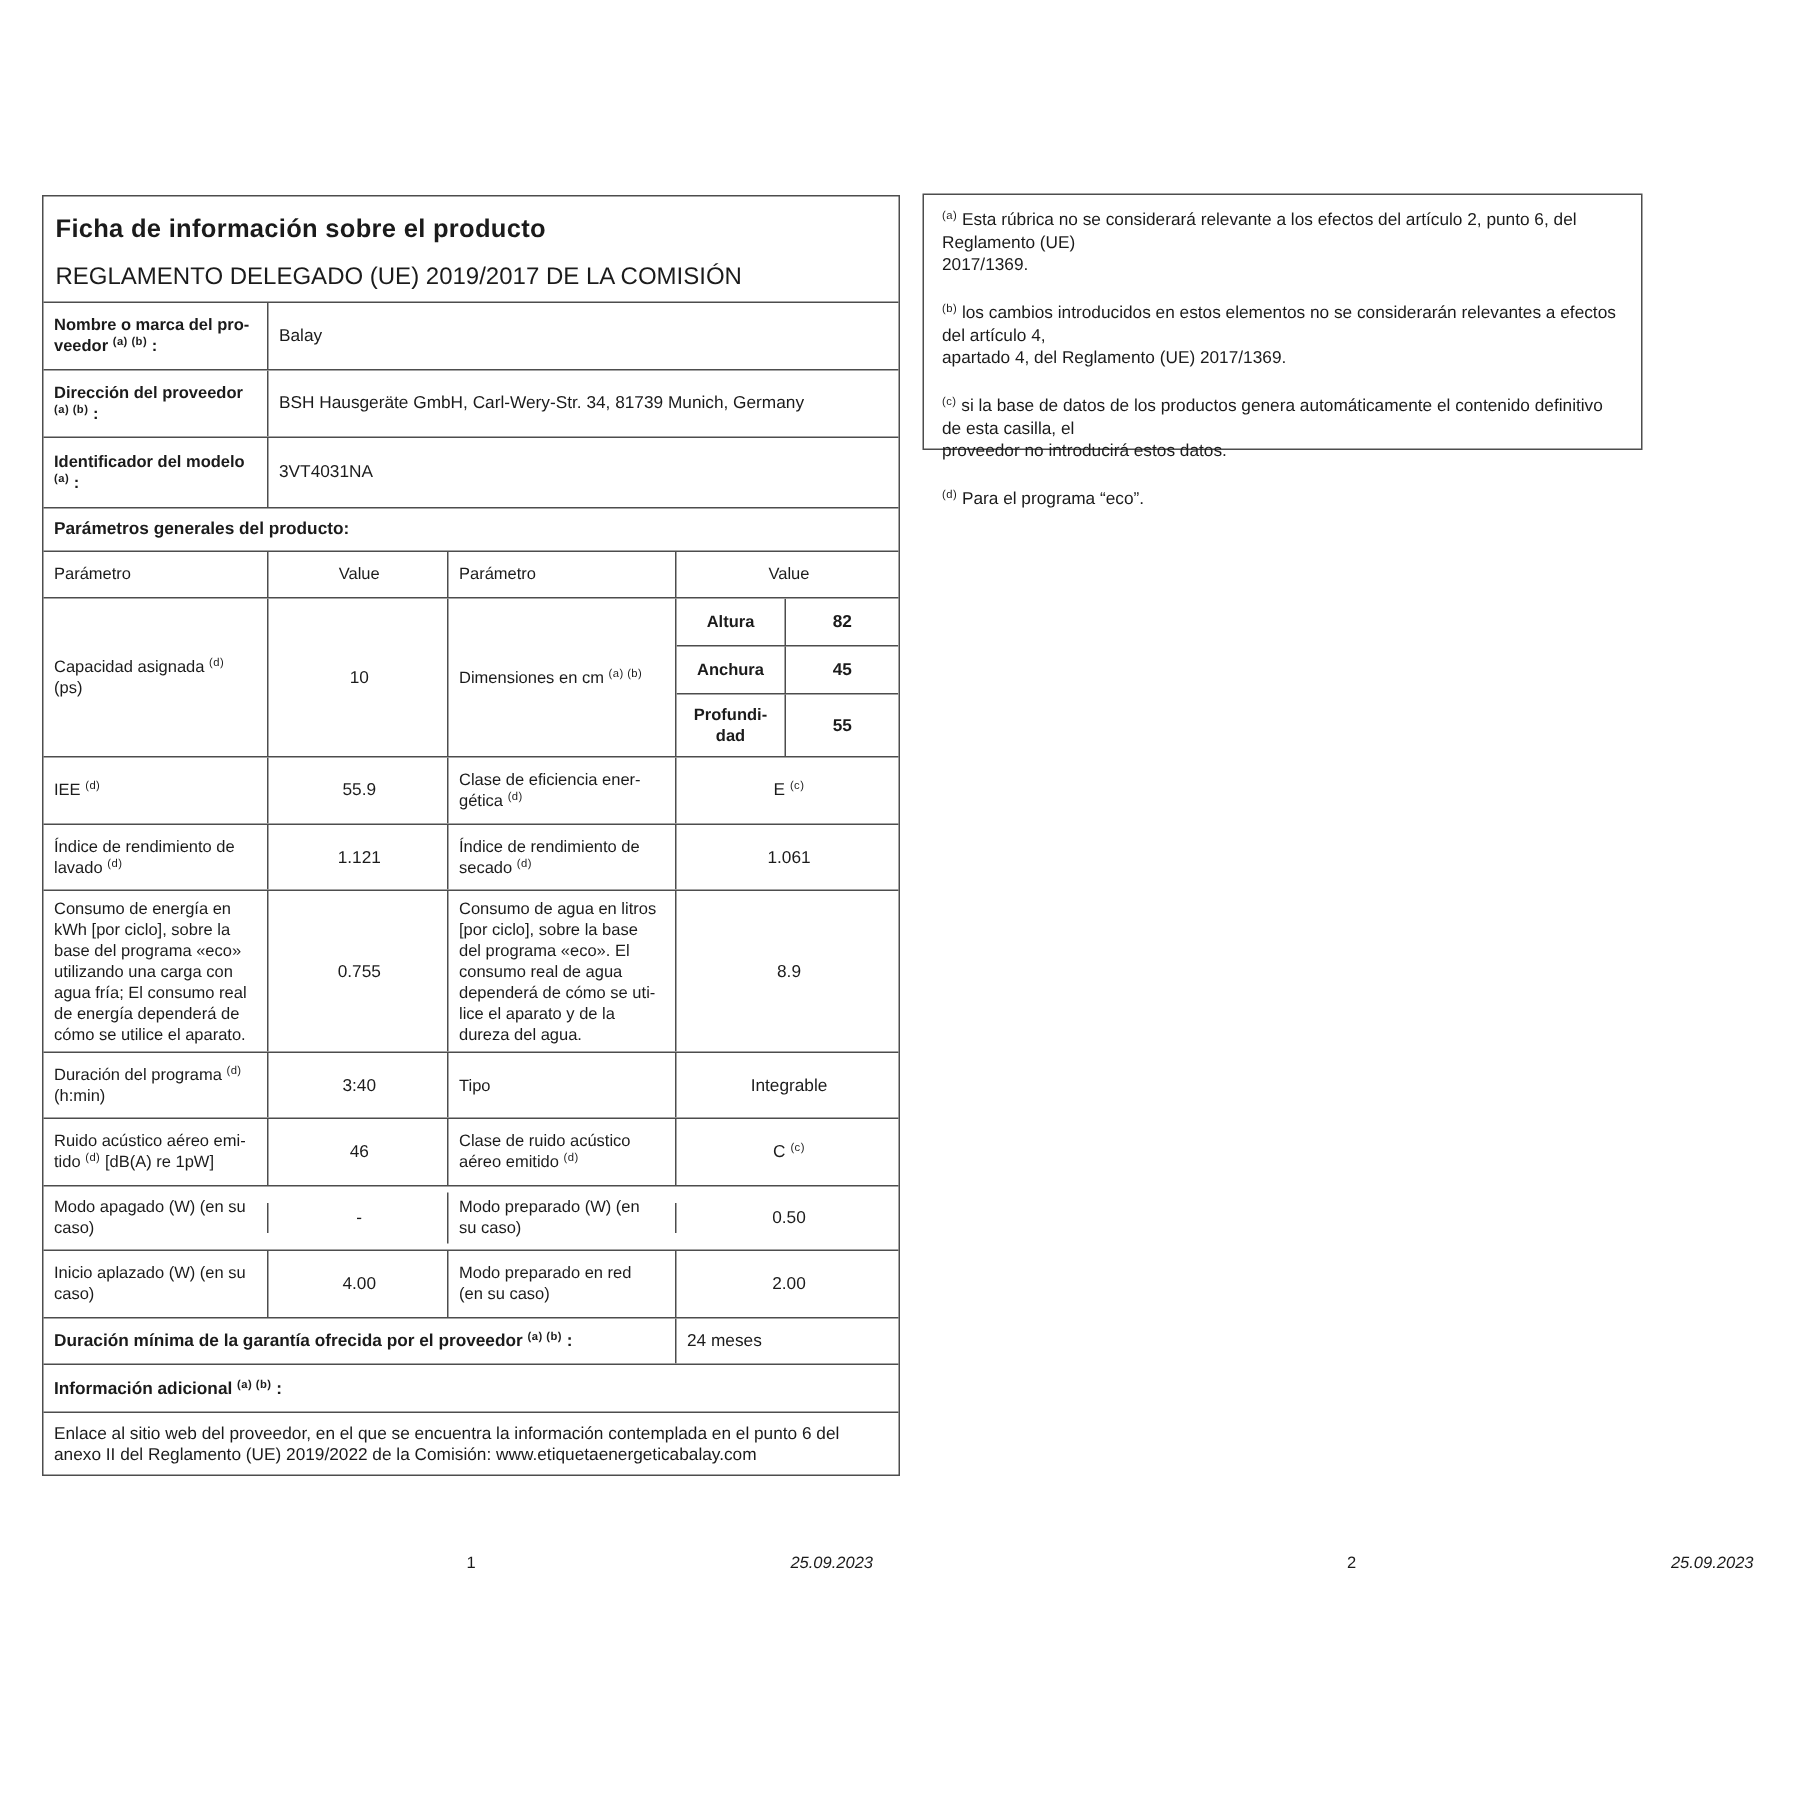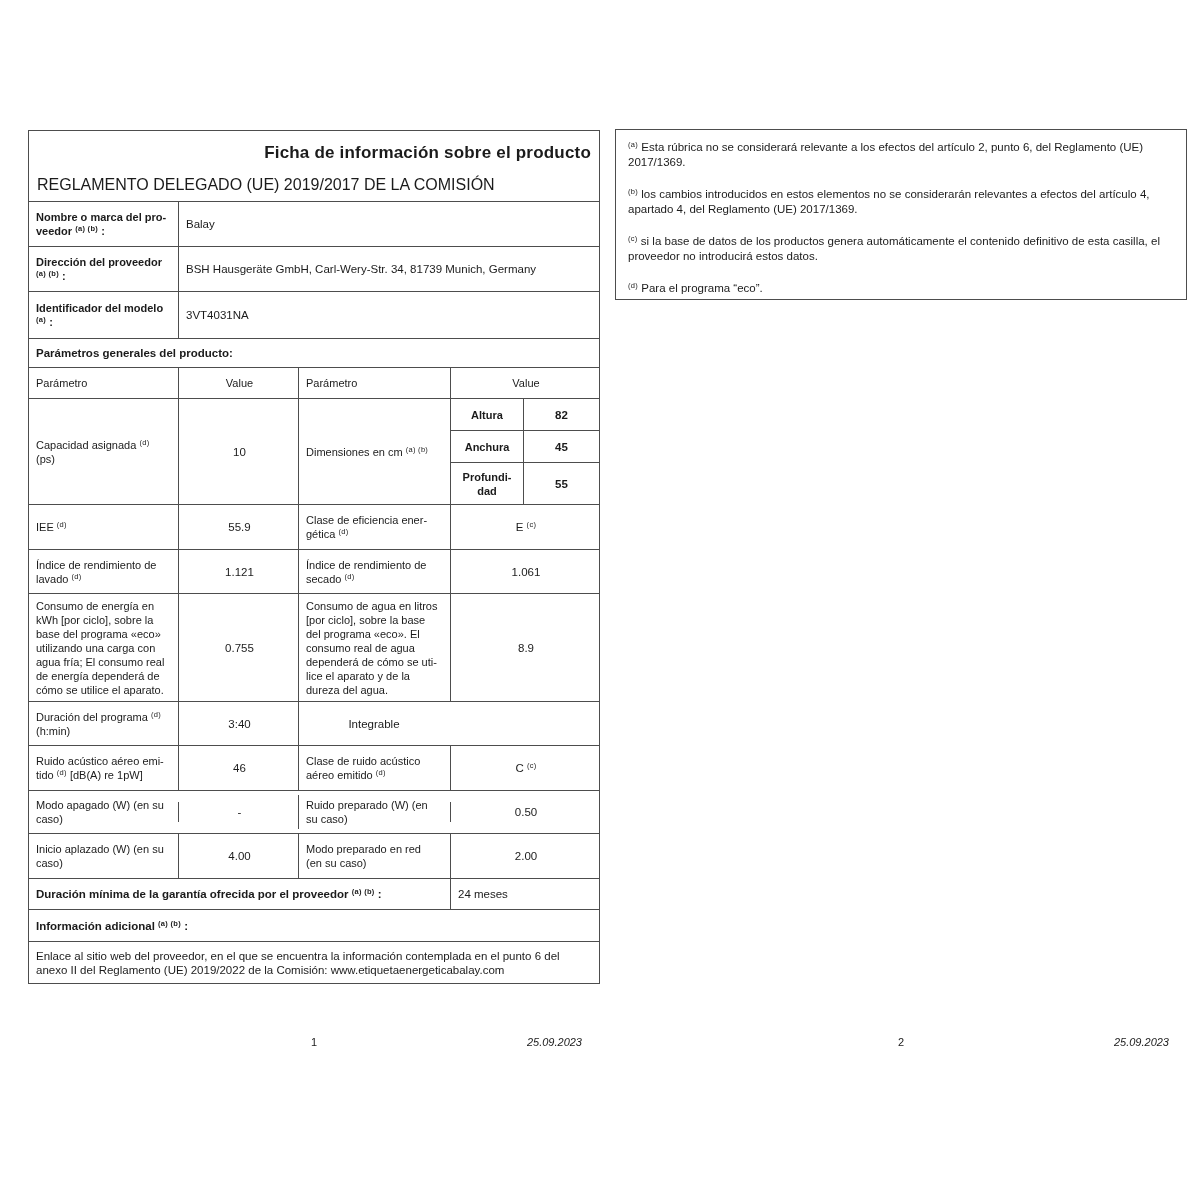--- a/index.html
+++ b/index.html
@@ -24,37 +24,37 @@
   .b{font-weight:bold;}
   .val .in{text-align:center;}
   .tx{white-space:pre-line;}
   sup{font-size:7.5px;line-height:0;vertical-align:4px;letter-spacing:0.3px;}
   
   .h-title{height:70px;} .h45{height:45px;} .h47{height:47px;} .h29{height:29px;}
   .h31{height:31px;} .h106{height:106px;} .h44{height:44px;} .h108{height:108px;}
   .h43{height:43px;align-items:center;} .h32{height:32px;} .h42{height:42px;}
   
   .title-block{display:block;padding:12px 8px 0 8px;}
-  .title-block h1{margin:0;font-size:17px;line-height:20px;letter-spacing:0.2px;text-align:right;}
+  .title-block h1{margin:0;font-size:17px;line-height:20px;letter-spacing:0.2px;}
   .reg{margin-top:13px;font-size:16px;}
   
   .sect .in{font-weight:bold;font-size:11.5px;}
   
   .hd{font-size:11px;}
   
   .dims{display:block;padding:0;}
   .subrow{display:flex;box-sizing:border-box;border-top:1px solid #4d4d4d;}
   .subrow:first-child{border-top:none;}
   .sr31{height:31px;} .sr32{height:32px;} .srf{height:42px;}
   .subc{box-sizing:border-box;display:flex;align-items:center;justify-content:center;
         text-align:center;font-size:11px;line-height:14px;overflow:hidden;padding:2px 3px;font-weight:bold;}
   .subc.name{width:72px;}
   .subc.value{flex:1;border-left:1px solid #4d4d4d;font-size:11.5px;}
   
-  #p2{left:615px;top:129px;width:572px;height:171px;border:1px solid #4d4d4d;padding:10px 12px;}
+  #p2{left:615px;top:129px;width:480px;height:171px;border:1px solid #4d4d4d;padding:10px 12px;}
   .fn{margin:0 0 17px 0;font-size:11.5px;line-height:15px;}
   .fn:last-child{margin-bottom:0;}
   
   .footer{position:absolute;top:1036px;height:16px;font-size:11px;}
   .footer .num{position:absolute;left:0;width:100%;text-align:center;}
   .footer .date{position:absolute;right:18px;top:0;font-style:italic;}
   #f1{left:28px;width:572px;}
   #f2{left:615px;width:572px;}
 </style>
 </head>
@@ -219,20 +219,23 @@
   </div>
 
   <div class="row h44">
     <div class="c lab w1">
         <div class="in"><span class="tx">Duración del programa</span> <sup>(d)</sup><span class="tx">
 (h:min)</span></div>
       </div>
     <div class="c w2 val">
         <div class="in"><span class="tx">3:40</span></div>
       </div>
+    <div class="c lab w3">
+        <div class="in"><span class="tx">Tipo</span></div>
+      </div>
     <div class="c w4 val">
         <div class="in"><span class="tx">Integrable</span></div>
       </div>
   </div>
 
   <div class="row h45">
     <div class="c lab w1">
         <div class="in"><span class="tx">Ruido acústico aéreo emi-
 tido</span> <sup>(d)</sup><span class="tx"> [dB(A) re 1pW]</span></div>
       </div>
@@ -250,21 +253,21 @@
 
   <div class="row h43">
     <div class="c lab w1">
         <div class="in"><span class="tx">Modo apagado (W) (en su
 caso)</span></div>
       </div>
     <div class="c w2 val">
         <div class="in"><span class="tx">-</span></div>
       </div>
     <div class="c lab w3">
-        <div class="in"><span class="tx">Ruido preparado (W) (en
+        <div class="in"><span class="tx">Modo preparado (W) (en
 su caso)</span></div>
       </div>
     <div class="c w4 val">
         <div class="in"><span class="tx">0.50</span></div>
       </div>
   </div>
 
   <div class="row h45">
     <div class="c lab w1">
         <div class="in"><span class="tx">Inicio aplazado (W) (en su

